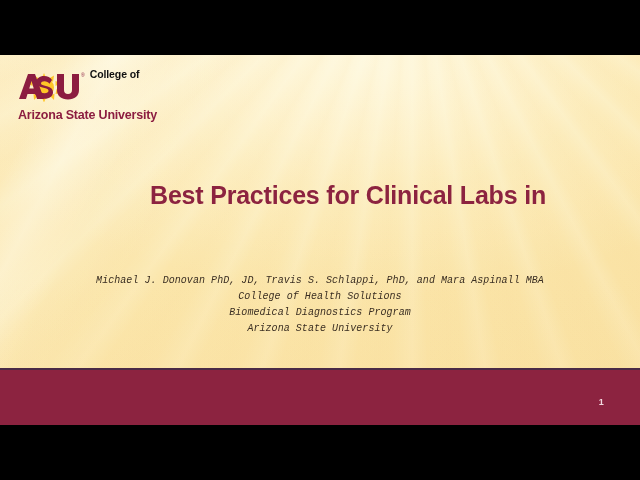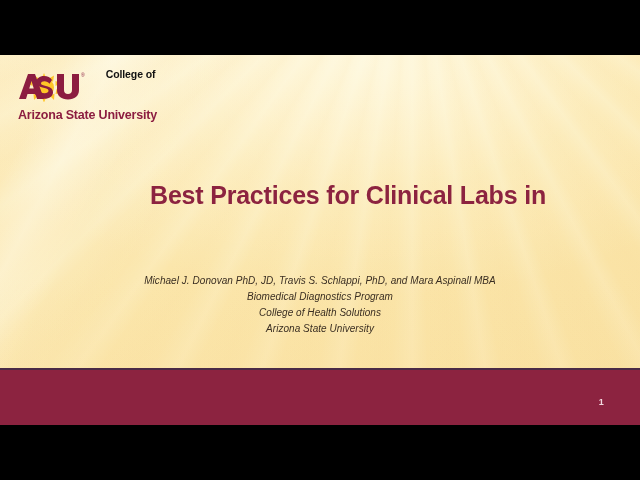--- a/index.html
+++ b/index.html
@@ -116,21 +116,21 @@
   }
   #asu-mark svg { display: block; }
   #logo-tm {
     font-size: 5px;
     color: #8c1d40;
     line-height: 1;
     margin: 4px 0 0 1px;
     flex: 0 0 auto;
   }
   #logo-wordmark {
-    margin-left: 21px;
+    margin-left: 5px;
     flex: 0 0 auto;
   }
   #logo-line1 {
     font-size: 10.5px;
     font-weight: bold;
     color: #111111;
     line-height: 11px;
     letter-spacing: -0.1px;
   }
   #logo-line2 {
@@ -168,20 +168,21 @@
   }
 
   
   #author-block {
     position: absolute;
     left: 0;
     top: 218px;
     width: 640px;
     text-align: center;
     z-index: 10;
+    font-family: Liberation Mono, monospace;
   }
   .author-line {
     font-size: 10px;
     font-style: italic;
     color: #3a2e22;
     line-height: 16px;
     letter-spacing: 0.05px;
   }
 
   
@@ -265,22 +266,22 @@
 
       <div id="logo-university">Arizona State University</div>
     </div>
 
     <div id="title-block">
       <div class="title-line">Best Practices for Clinical Labs in</div>
     </div>
 
     <div id="author-block">
       <div class="author-line">Michael J. Donovan PhD, JD, Travis S. Schlappi, PhD, and Mara Aspinall MBA</div>
+      <div class="author-line">College of Health Solutions</div>
       <div class="author-line">Biomedical Diagnostics Program</div>
-      <div class="author-line">College of Health Solutions</div>
       <div class="author-line">Arizona State University</div>
     </div>
 
     <div id="footer-bar">
       <div id="page-number">1</div>
     </div>
 
   </div>
 
   <div id="letterbox-top" class="letterbox"></div>

